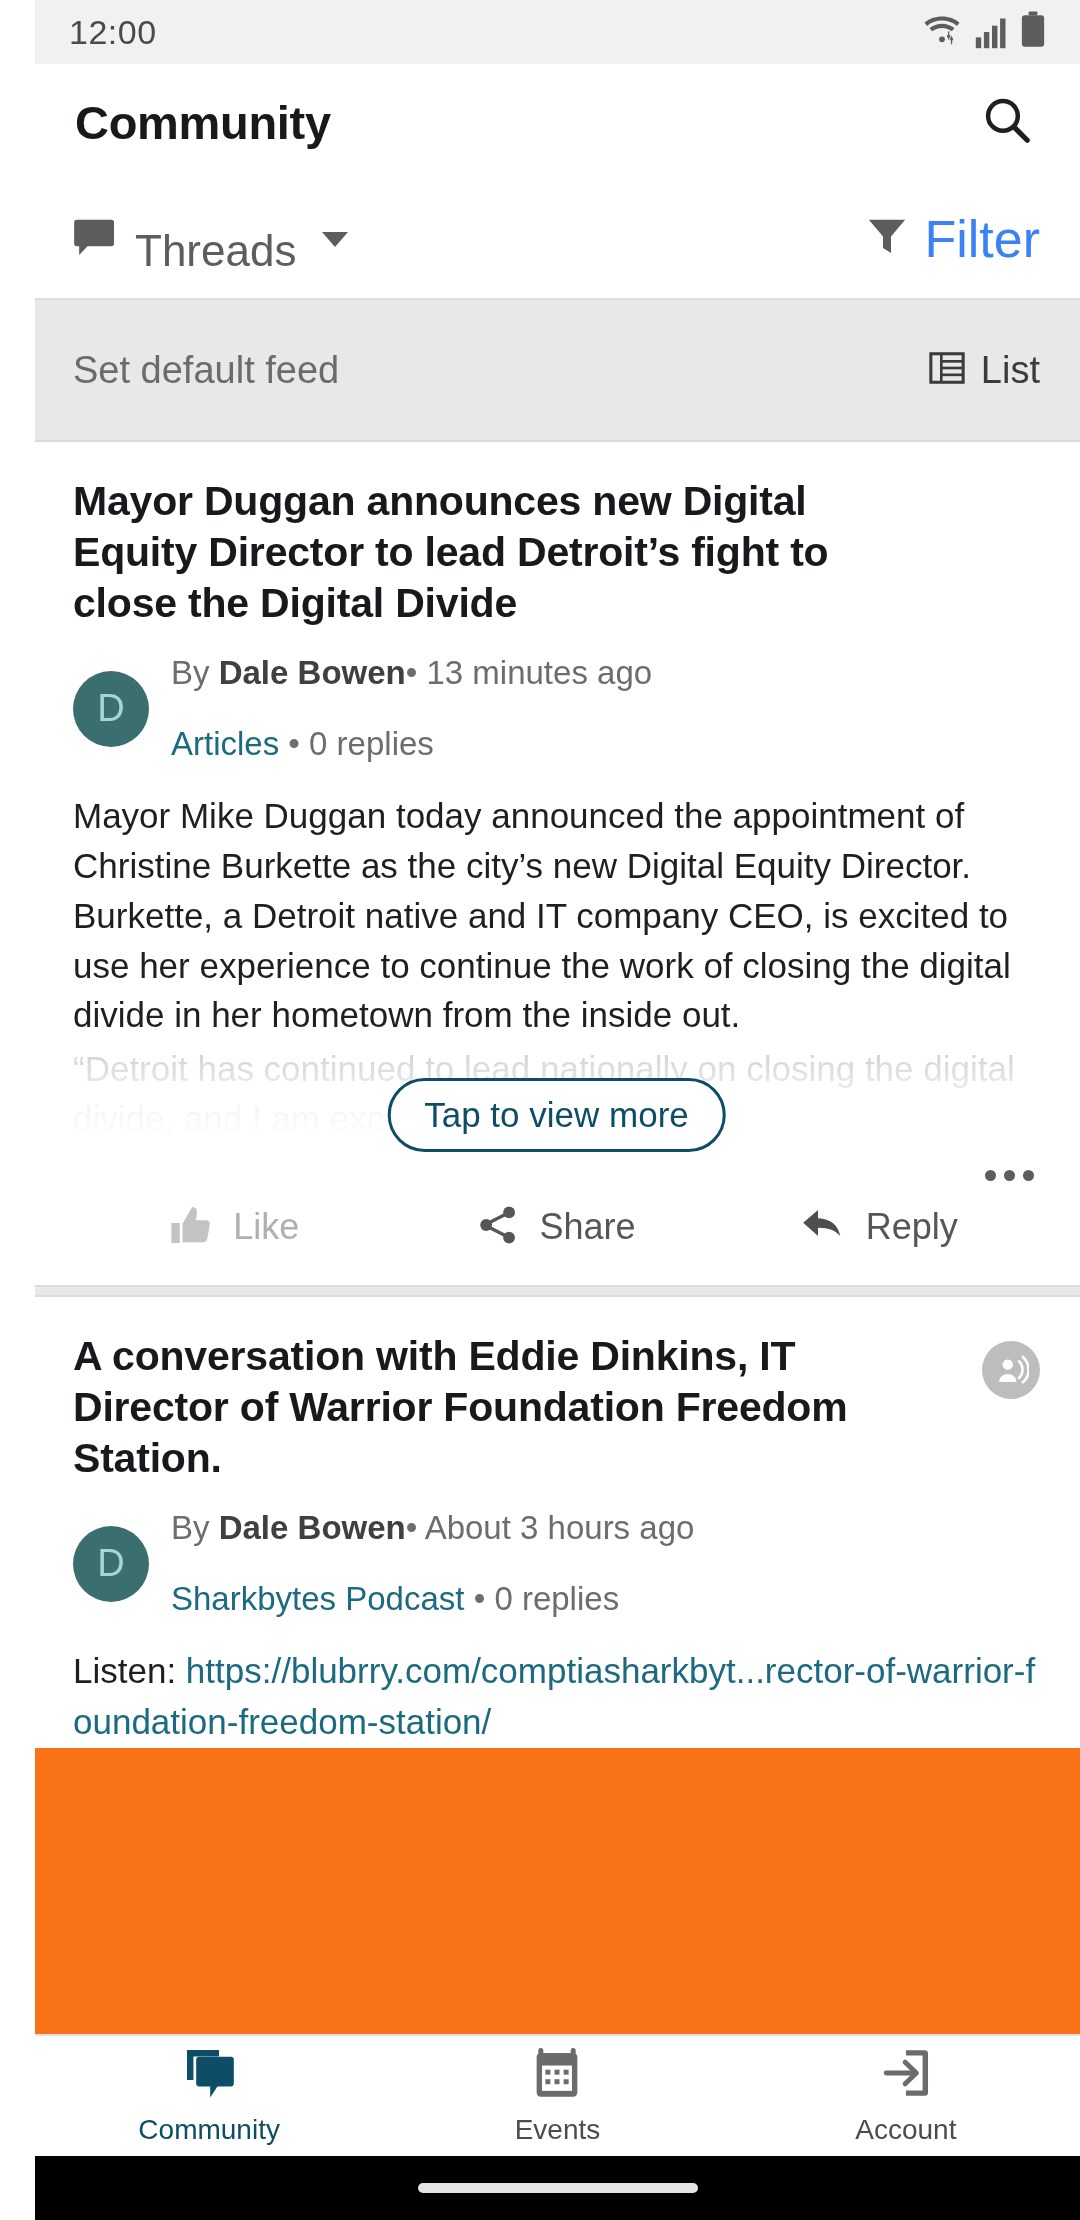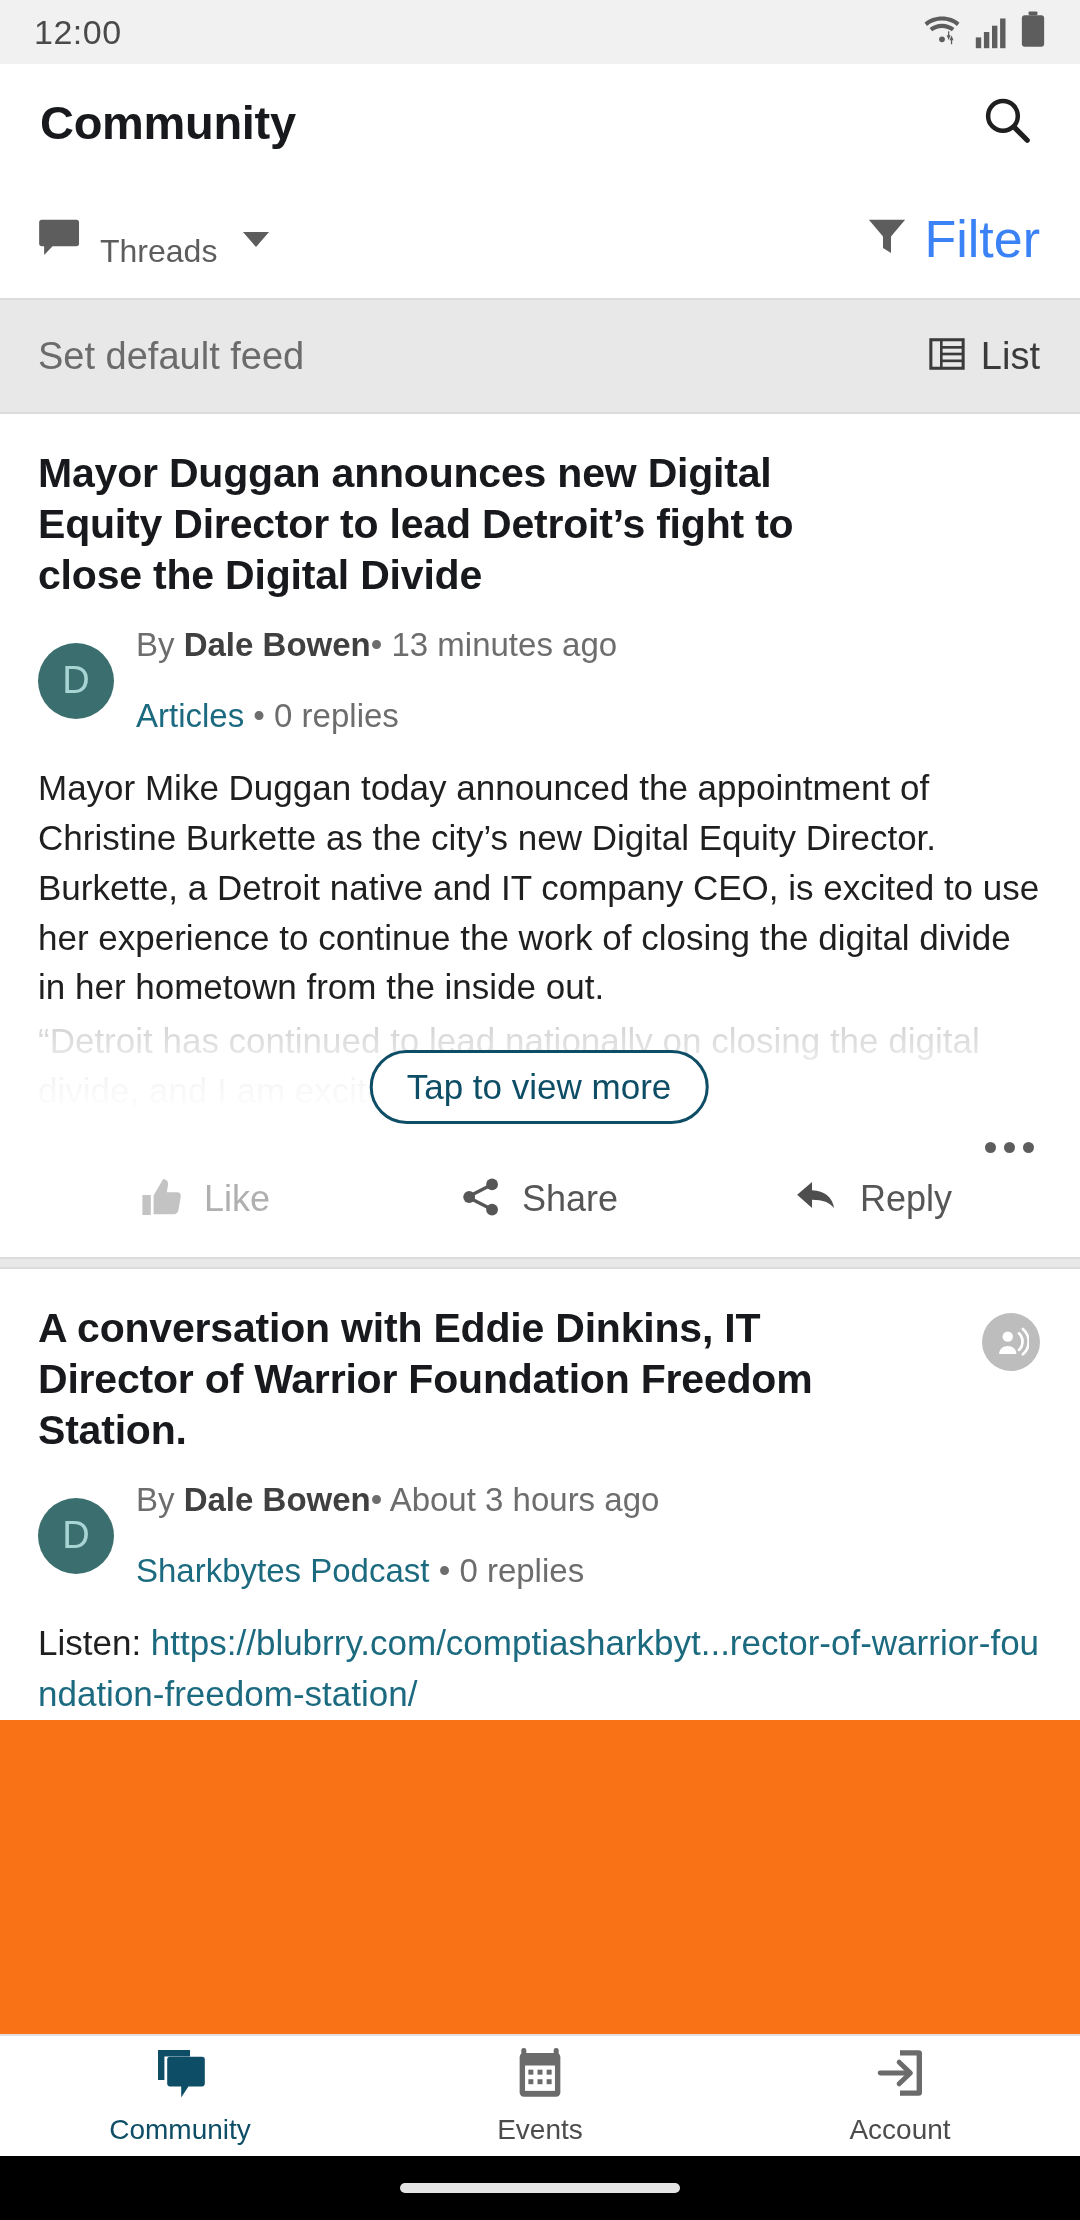--- a/index.html
+++ b/index.html
@@ -2,21 +2,21 @@
 <html><head>
 <meta charset="utf-8">
 <style>
   * { margin:0; padding:0; box-sizing:border-box; }
   html, body {
     width:1080px; height:2220px;
     font-family:"Liberation Sans", sans-serif;
     background:#ffffff;
     overflow:hidden;
   }
-  .screen { width:1080px; height:2220px; position:relative; display:flex; flex-direction:column; background:#fff; }
+  .screen { width:1080px; height:2220px; position:relative; display:flex; flex-direction:column; background:#fff;padding-left:35px; }
 
   
   .statusbar {
     height:64px; background:#f1f1f1; flex:none;
     display:flex; align-items:center; justify-content:space-between;
     padding:0 34px;
   }
   .status-time { font-size:34px; color:#4a4a4a; letter-spacing:.5px; }
   .status-icons { display:flex; align-items:flex-end; gap:10px; }
 
@@ -29,28 +29,28 @@
   .header-title { font-size:47px; font-weight:bold; color:#17191c; letter-spacing:-0.3px; }
   .search-btn { width:70px; height:70px; display:flex; align-items:center; justify-content:center; }
 
   
   .feedrow {
     flex:none; height:118px; background:#fff;
     display:flex; align-items:center; justify-content:space-between;
     padding:0 40px 0 38px;
   }
   .feed-left { display:flex; align-items:center; gap:16px; }
-  .feed-label { font-size:32px; color:#5d5d5d;margin-top:24px; }
+  .feed-label { font-size:44px; color:#5d5d5d;margin-top:24px; }
   .caret { width:0;height:0; border-left:13px solid transparent; border-right:13px solid transparent; border-top:15px solid #5d5d5d; margin-left:10px; }
   .feed-right { display:flex; align-items:center; gap:16px; }
   .filter-label { font-size:52px; color:#3b82f6; }
 
   
   .subbar {
-    flex:none; height:116px; background:#e8e8e8;
+    flex:none; height:144px; background:#e8e8e8;
     border-top:2px solid #dcdcdc; border-bottom:2px solid #dcdcdc;
     display:flex; align-items:center; justify-content:space-between;
     padding:0 40px 0 38px;
   }
   .subbar-label { font-size:38px; color:#6b6b6b; }
   .subbar-right { display:flex; align-items:center; gap:15px; }
   .subbar-view { font-size:38px; color:#3b3b3b; font-weight:500; }
 
   
   .feed { flex:1 1 auto; overflow:hidden; background:#f97316; }

